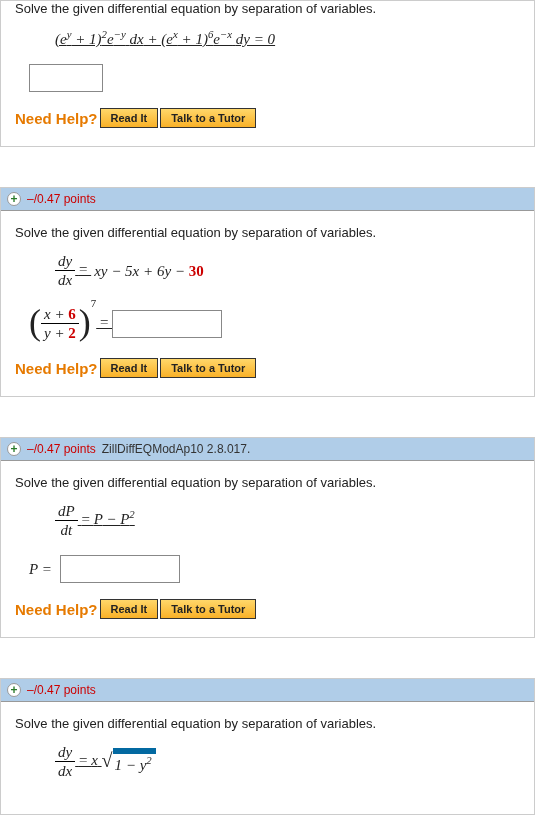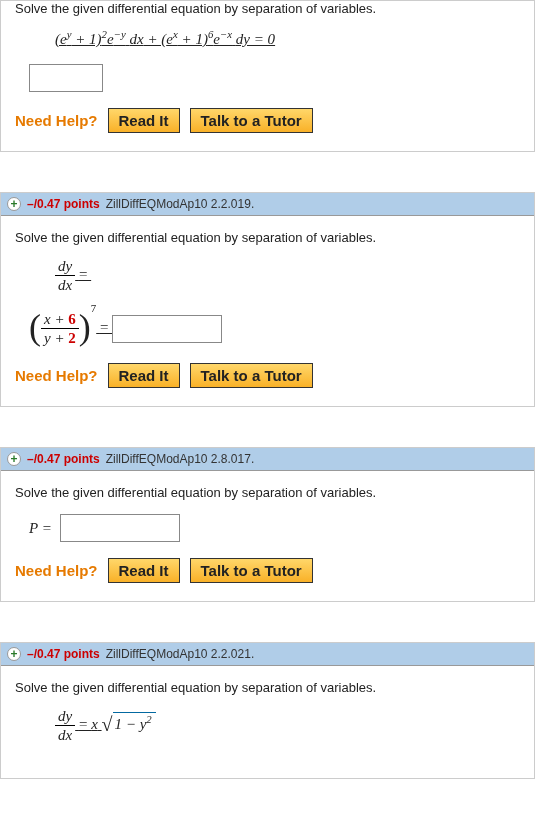--- a/index.html
+++ b/index.html
@@ -31,21 +31,21 @@
     background: #fff;
     border: 1px solid #999;
     border-radius: 50%;
     color: #2a7a2a;
     font-weight: bold;
     text-align: center;
     line-height: 12px;
     font-size: 12px;
     margin-right: 6px;
   }
-  .points { color: #c00; font-weight: bold; margin-right: 6px; }
+  .points { color: #c00; font-weight: normal; margin-right: 6px; }
   .ref { color: #333; }
   .content {
     padding: 14px 4px 18px 14px;
     font-size: 14px;
     font-family: Georgia, 'Times New Roman', serif;
     color: #222;
   }
   .prompt {
     margin-bottom: 12px;
     font-family: Verdana, Arial, sans-serif;
@@ -79,34 +79,34 @@
     display: inline-block;
     border: 1px solid #888;
     background: #fff;
     height: 28px;
     vertical-align: middle;
   }
   .need-help {
     margin-top: 10px;
     display: flex;
     align-items: center;
-    gap: 10px;
+    gap: 2px;
     font-family: Verdana, Arial, sans-serif;
   }
   .need-help-label {
     color: #e67a00;
     font-weight: bold;
     font-size: 15px;
   }
   .help-btn {
     display: inline-block;
     border: 1px solid #333;
     background: linear-gradient(#ffd76a, #f9b128);
     font-weight: bold;
-    font-size: 15px;
+    font-size: 11px;
     padding: 3px 10px;
     font-family: Arial, sans-serif;
     cursor: pointer;
   }
   .red { color: #c00; font-style: normal; font-weight: bold; }
   sup { font-size: 0.72em; }
   .boxed-term-lhs {
     display: inline-block;
     vertical-align: middle;
   }
@@ -120,21 +120,21 @@
     top: -2px;
   }
   .outer-sup {
     vertical-align: top;
     font-style: normal;
     position: relative;
     top: -8px;
   }
   .sqrt { display:inline-flex; align-items:stretch; }
   .sqrt-sym { font-style: normal; font-size: 20px; line-height: 1; position: relative; top: 2px;}
-  .sqrt-body { border-top: 1px solid #0369a1; padding: 0 4px 0 2px; }
+  .sqrt-body { border-top: 6px solid #0369a1; padding: 0 4px 0 2px; }
   .first-block .content { padding-top: 0; }
 </style>
 </head>
 <body>
 
 <div class="question-block first-block">
   <div class="content">
     <div class="prompt">Solve the given differential equation by separation of variables.</div>
     <div class="math-display">
       <span id="q1eq">(<i>e</i><sup>y</sup> + 1)<sup>2</sup><i>e</i><sup>−y</sup> <i>dx</i> + (<i>e</i><sup>x</sup> + 1)<sup>6</sup><i>e</i><sup>−x</sup> <i>dy</i> = 0</span>
@@ -147,31 +147,31 @@
       <span class="help-btn">Read It</span>
       <span class="help-btn">Talk to a Tutor</span>
     </div>
   </div>
 </div>
 
 <div class="question-block">
   <div class="header-bar">
     <span class="plus-icon">+</span>
     <span class="points">–/0.47 points</span>
-    <span class="ref">ZillDiffEQModAp10 2.2.019.</span>
   </div>
   <div class="content">
     <div class="prompt">Solve the given differential equation by separation of variables.</div>
     <div class="math-display">
       <span class="frac">
         <span class="num">dy</span>
         <span class="den">dx</span>
       </span>
       <span class="math-upright"> = </span>
       <span class="frac">
+        <span class="den" id="q2rd"><i>xy</i> − 5<i>x</i> + 6<i>y</i> − <span class="red">30</span></span>
       </span>
     </div>
     <div class="math-display" style="margin-left:14px">
       <span class="boxed-term-lhs">
         <span class="paren-base">(</span><span class="frac">
           <span class="num" id="q2ln"><i>x</i> + <span class="red">6</span></span>
           <span class="den" id="q2ld"><i>y</i> + <span class="red">2</span></span>
         </span><span class="paren-base">)</span><sup class="outer-sup">7</sup>
       </span>
       <span class="math-upright"> = </span>
@@ -186,37 +186,44 @@
 </div>
 
 <div class="question-block">
   <div class="header-bar">
     <span class="plus-icon">+</span>
     <span class="points">–/0.47 points</span>
     <span class="ref">ZillDiffEQModAp10 2.8.017.</span>
   </div>
   <div class="content">
     <div class="prompt">Solve the given differential equation by separation of variables.</div>
+    <div class="math-display">
+      <span class="frac">
+        <span class="num">dP</span>
+        <span class="den">dt</span>
+      </span>
+      <span class="math-upright"> = </span>
+      <span id="q3r"><i>P</i> − <i>P</i><sup>2</sup></span>
+    </div>
     <div class="answer-row">
       <span>P =</span>
       <span class="answer-box" style="width:120px"></span>
     </div>
     <div class="need-help">
       <span class="need-help-label">Need Help?</span>
       <span class="help-btn">Read It</span>
       <span class="help-btn">Talk to a Tutor</span>
     </div>
   </div>
 </div>
 
 <div class="question-block" style="margin-bottom:0">
   <div class="header-bar">
     <span class="plus-icon">+</span>
     <span class="points">–/0.47 points</span>
-    <span class="ref">ZillDiffEQModAp10 2.2.021.</span>
   </div>
   <div class="content">
     <div class="prompt">Solve the given differential equation by separation of variables.</div>
     <div class="math-display">
       <span class="frac">
         <span class="num">dy</span>
         <span class="den">dx</span>
       </span>
       <span class="math-upright"> = </span>
       <i>x</i>

